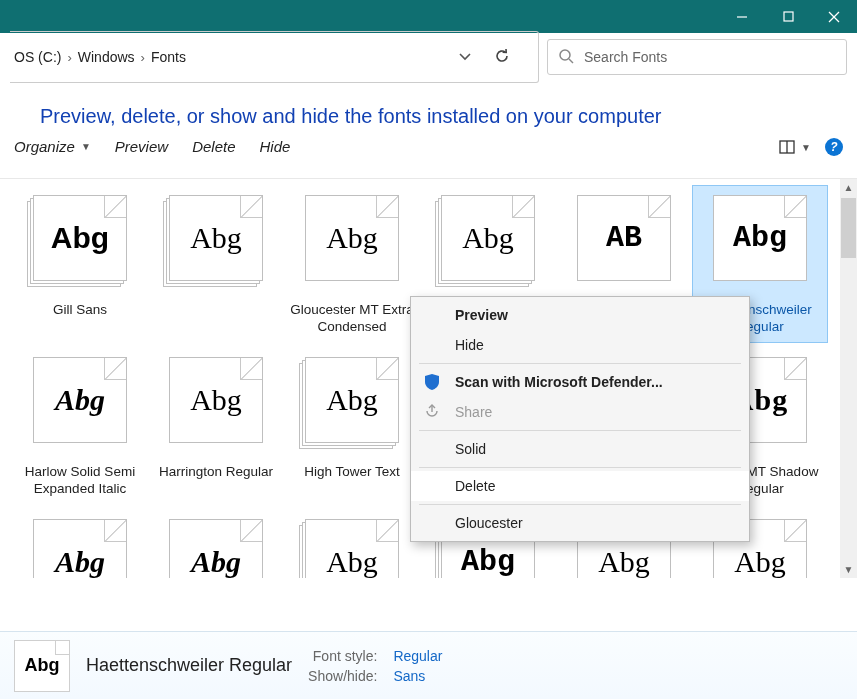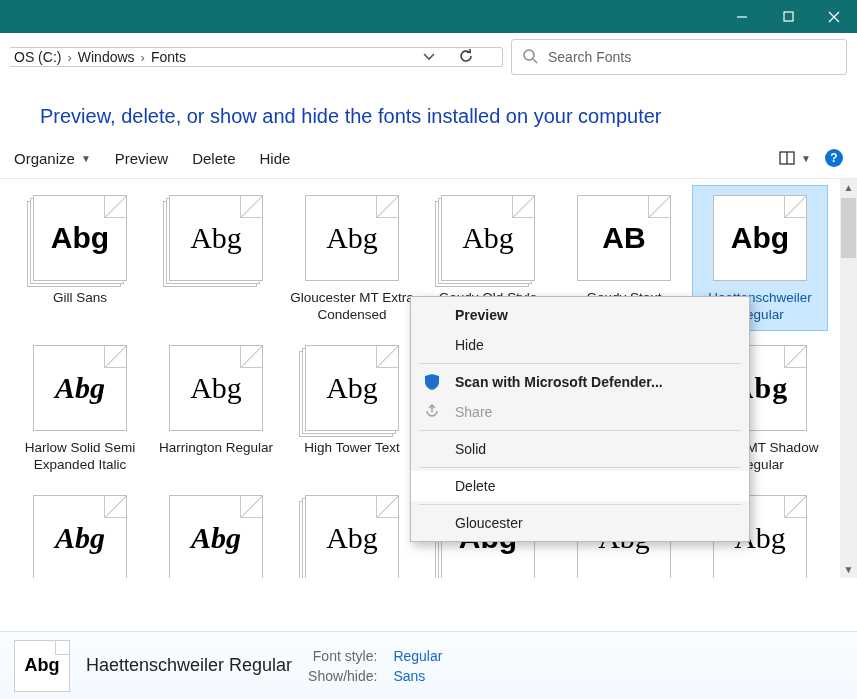--- a/index.html
+++ b/index.html
@@ -30,58 +30,59 @@
   .titlebar .winbtn svg { stroke: #fff; }
   .nav-row {
     height: 48px;
     display: flex;
     align-items: center;
     padding: 6px 10px;
     gap: 8px;
   }
   .addressbar {
     flex: 1;
-    height: 20px;
+    height: 52px;
     border: 1px solid #ccc;
     border-left: none;
     border-radius: 0 3px 3px 0;
     display: flex;
     align-items: center;
     padding: 0 22px 0 4px;
     position: relative;
   }
   .crumbs { display: flex; align-items: center; gap: 6px; font-size: 14px; color: #222; }
   .crumbs .sep { color: #888; font-size: 11px; }
   .addr-right { margin-left: auto; display: flex; gap: 22px; align-items: center; padding-right: 6px; }
   .searchbox {
-    width: 336px;
+    width: 300px;
     height: 36px;
     border: 1px solid #ccc;
     border-radius: 3px;
     display: flex;
     align-items: center;
     padding: 0 10px;
     gap: 10px;
     color: #666;
     font-size: 14px;
   }
   .header-msg {
     padding: 24px 14px 10px 40px;
     font-size: 20px;
     color: #1241b3;
     font-weight: 400;
   }
   .toolbar {
     height: 40px;
     display: flex;
-    align-items: center;
+    align-items: flex-start;
     padding: 0 14px;
     gap: 24px;
     font-size: 15px;
     color: #222;
+    font-style: italic;
   }
   .toolbar .tbtn { display: flex; align-items: center; gap: 6px; cursor: default; }
   .toolbar-right { margin-left: auto; display: flex; align-items: center; gap: 14px; }
   .help-circle {
     width: 18px; height: 18px; border-radius: 50%;
     background: #0b74d4; color: #fff; font-size: 12px; font-weight: bold;
     display: flex; align-items: center; justify-content: center;
   }
   .content-area {
     position: relative;
@@ -130,23 +131,23 @@
   .sheet.back2 { transform: translate(-3px, 3px); }
   .sheet.front { z-index: 2; display:flex; align-items:center; justify-content:center; }
   .abg {
     font-size: 30px;
     font-weight: 700;
     color: #000;
     line-height: 1;
   }
   .abg.serif   { font-family: Georgia, "Times New Roman", serif; font-weight: 400; }
   .abg.script  { font-family: "Brush Script MT", cursive; font-style: italic; }
-  .abg.slab    { font-family: Liberation Sans, sans-serif; }
+  .abg.slab    { font-family: Liberation Mono, monospace; }
   .abg.engraved{ font-family: Georgia, serif; letter-spacing: 1px; }
-  .caption { margin-top: 4px; line-height: 1.25; min-height: 34px; }
+  .caption { margin-top: 16px; line-height: 1.25; min-height: 34px; }
   .caption.sel { color: #0b57a8; }
 
   .scrollbar {
     position: absolute; top:0; right:0; width: 17px; height: 100%;
     background: #f0f0f0;
     display: flex; flex-direction: column; align-items: center;
   }
   .scrollbar .arrow { width:17px; height:17px; display:flex; align-items:center; justify-content:center; color:#666; font-size:10px;}
   .scrollbar .thumb { margin-top: 2px; width: 15px; height: 60px; background: #cfcfcf; }
 

